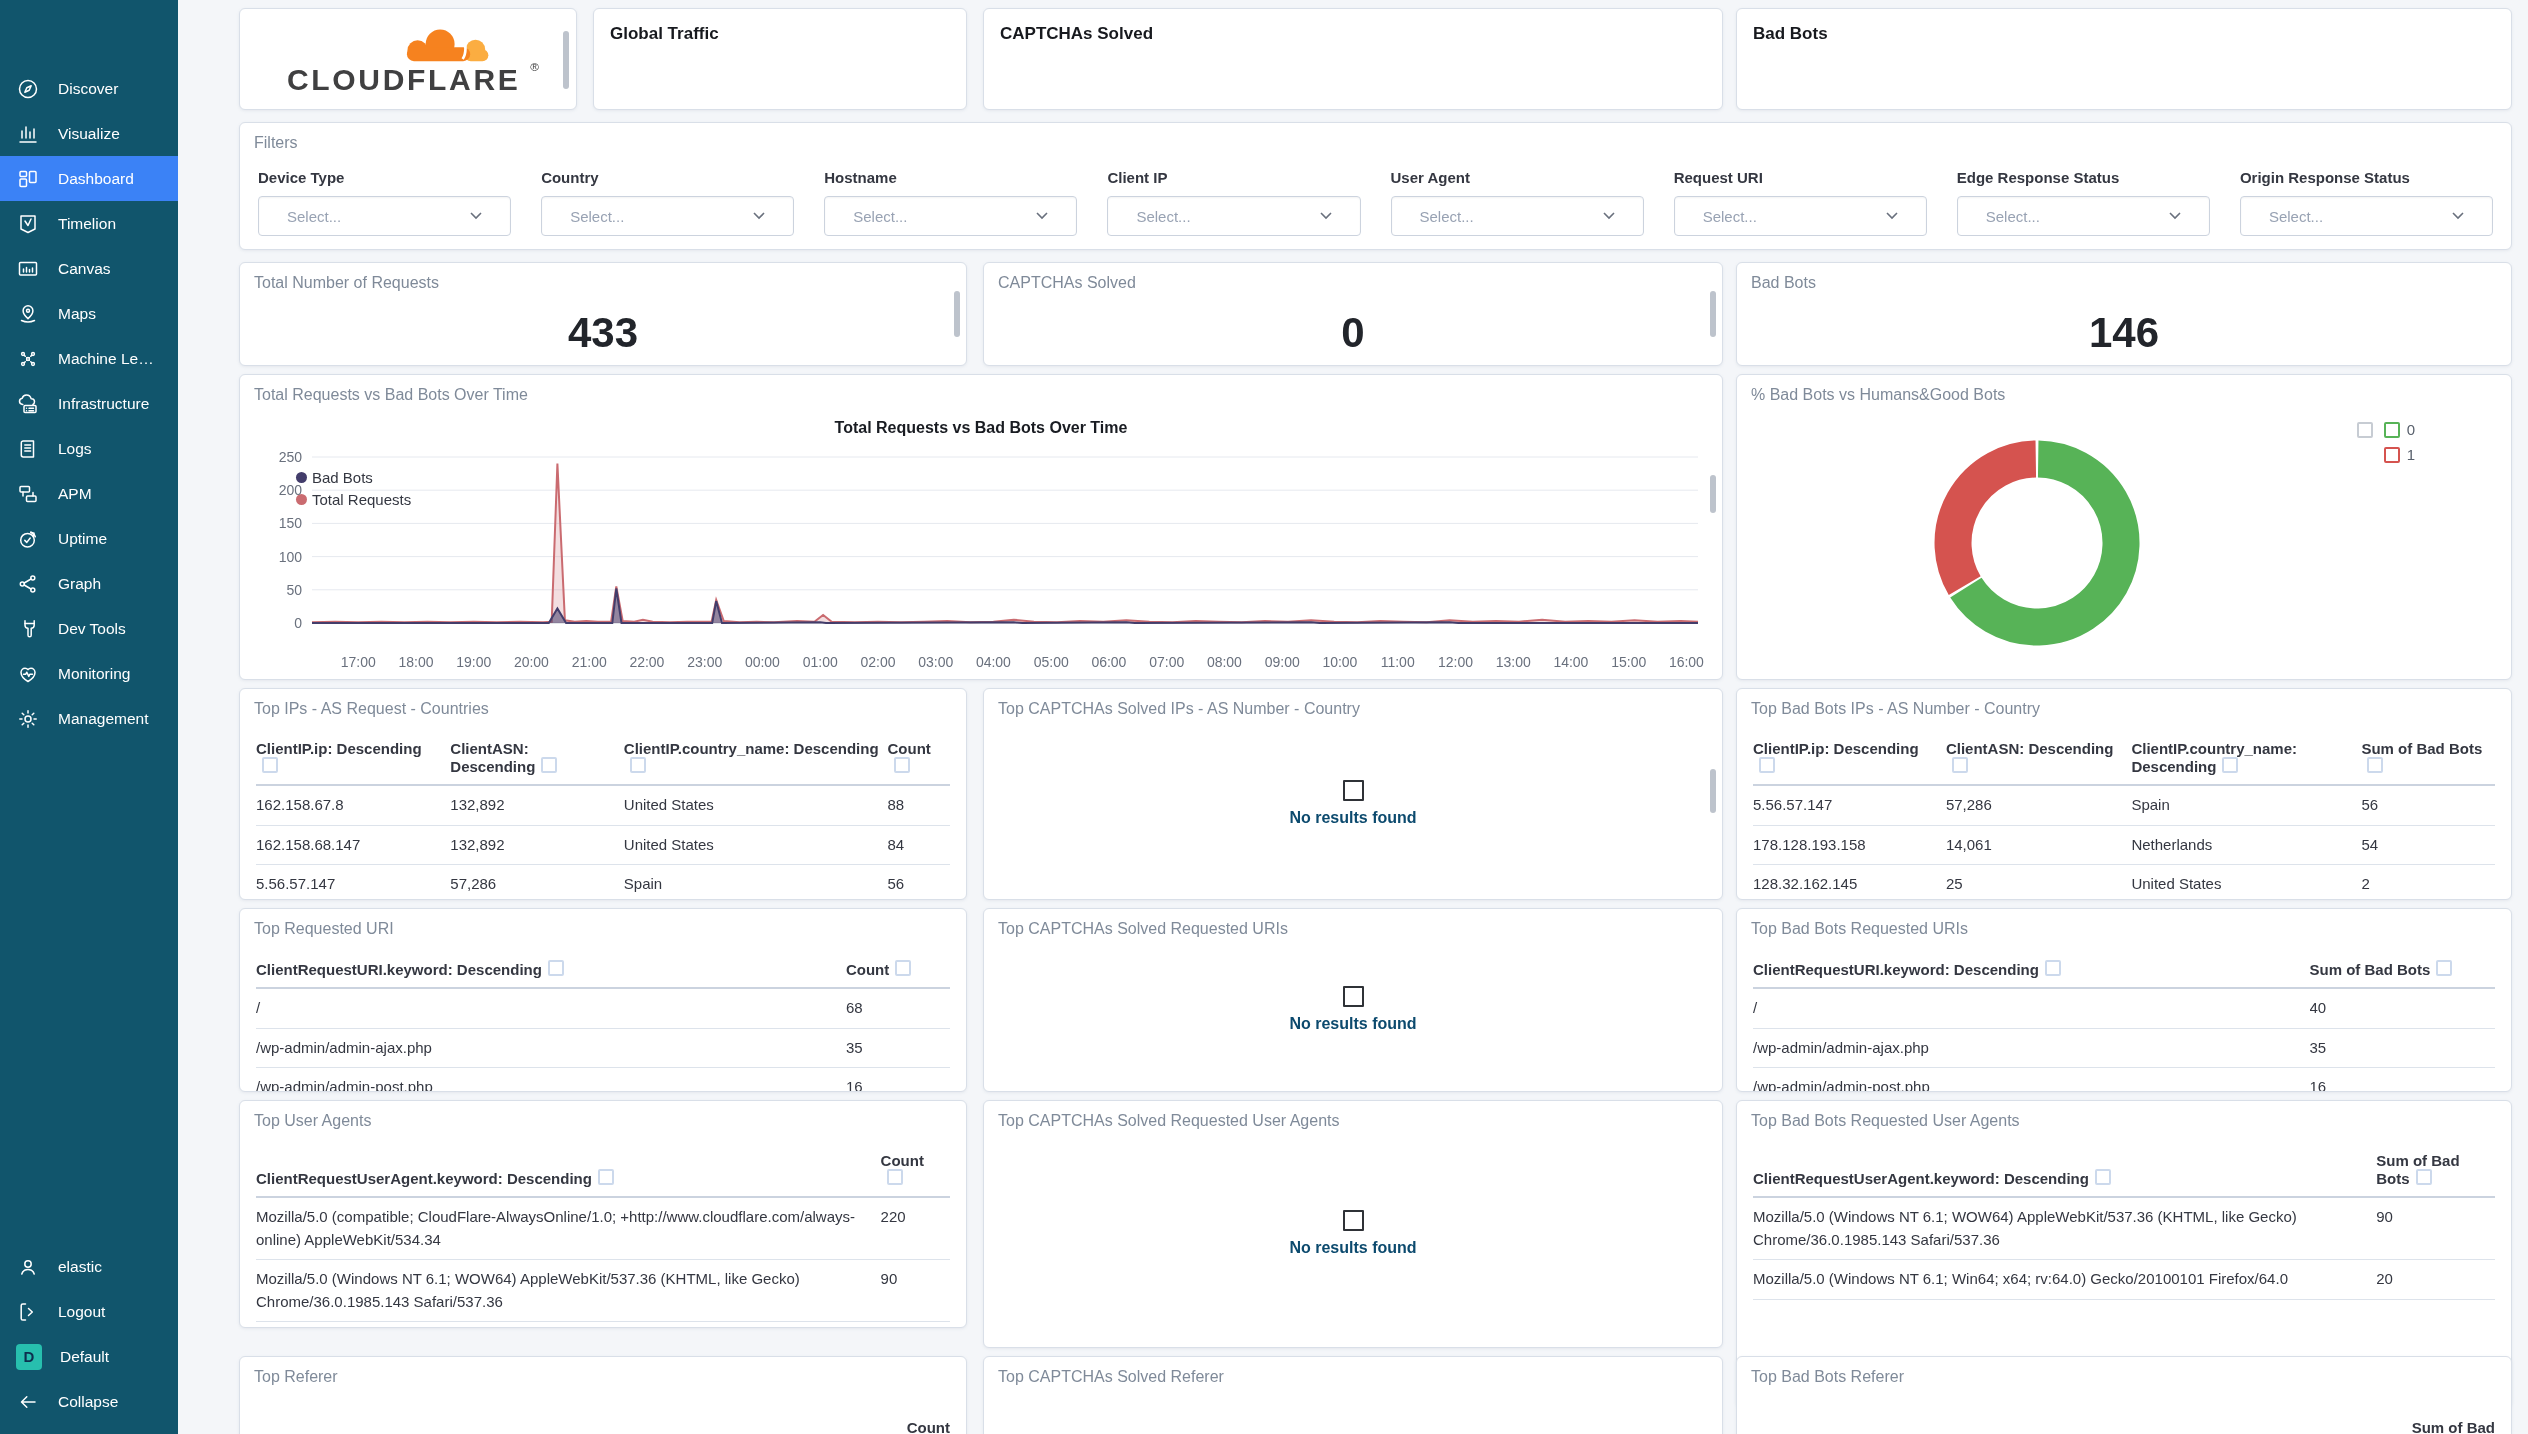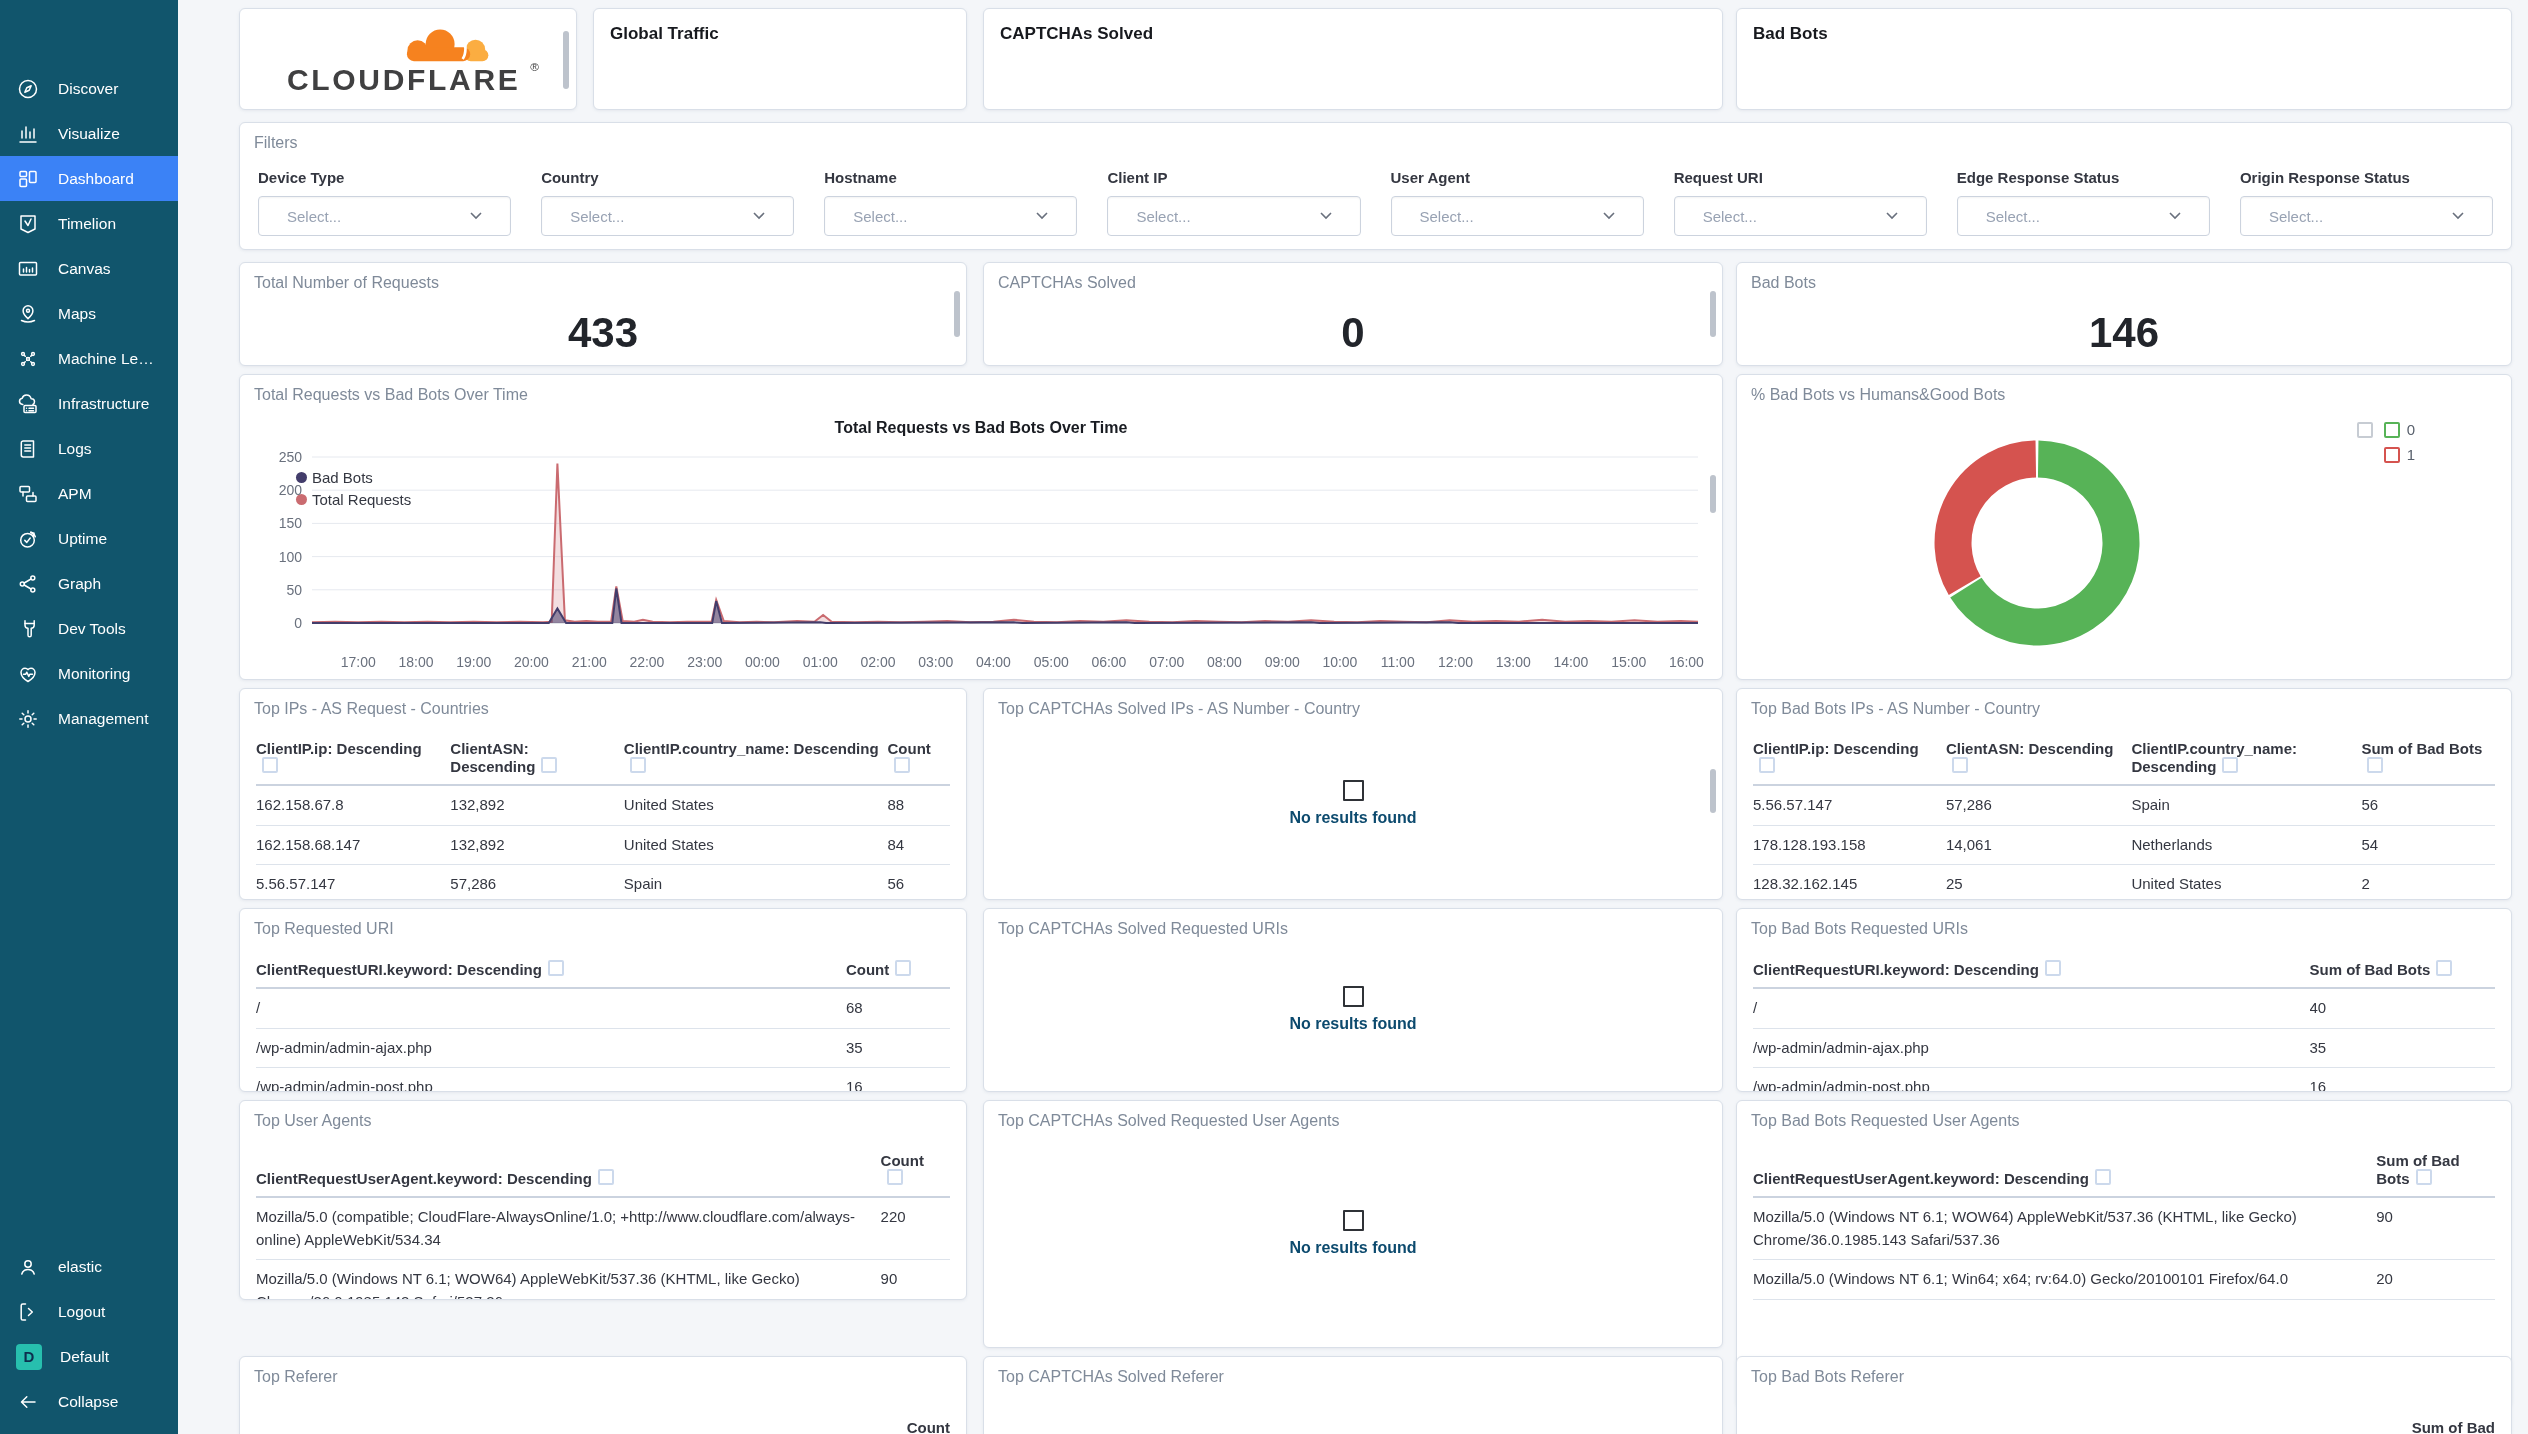--- a/index.html
+++ b/index.html
@@ -576,21 +576,21 @@
             <td>35</td>
           </tr>
           <tr>
             <td>/wp-admin/admin-post.php</td>
             <td>16</td>
           </tr>
         </tbody>
       </table>
   </section>
 
-  <section class="panel" style="left:239px;top:1100px;width:728px;height:200px;">
+  <section class="panel" style="left:239px;top:1100px;width:728px;height:228px;">
     <div class="ptitle">Top User Agents</div>
     <table>
         <colgroup>
           <col style="width:90%">
           <col style="width:10%">
         </colgroup>
         <thead>
           <tr>
             <th>ClientRequestUserAgent.keyword: Descending<span class="sq"></span></th>
             <th>Count<span class="sq"></span></th>

